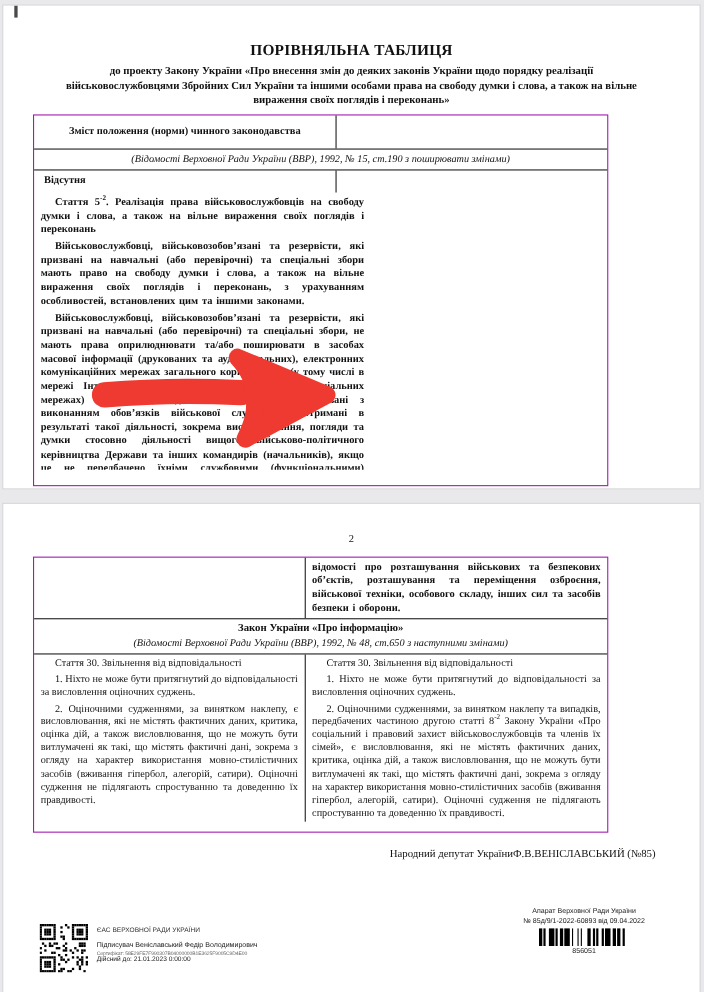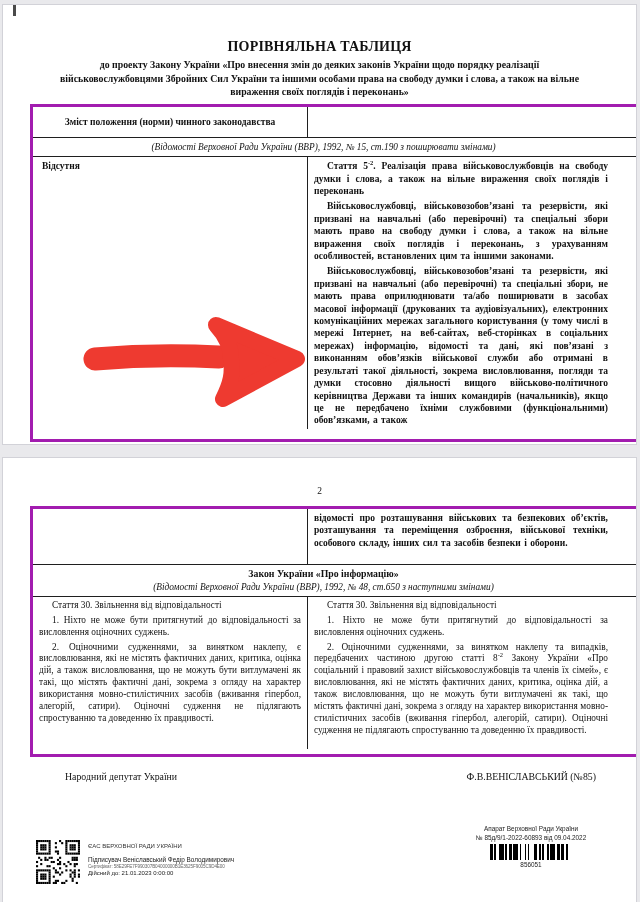--- a/index.html
+++ b/index.html
@@ -27,22 +27,22 @@
   .doc-title{
     margin-top:34px;text-align:center;font-weight:bold;font-size:14px;letter-spacing:.2px;
   }
   .doc-subtitle{
     margin:3px auto 0;width:532px;text-align:center;font-weight:bold;
     font-size:9.8px;line-height:13.6px;
   }
 
   
   .law-table{
-    position:absolute;left:27px;width:609px;
-    border:3px solid #a21caf;box-sizing:border-box;
+    position:absolute;left:27px;width:523px;
+    border:1px solid #a21caf;box-sizing:border-box;
     font-size:9.5px;line-height:12.4px;
   }
   #table-1{top:99px;height:338px;}
   #table-2{top:48px;height:251px;}
   .t-row{display:flex;box-sizing:border-box;}
   .t-row + .t-row{border-top:1px solid #1f1f1f;}
   .t-cell{box-sizing:border-box;overflow:hidden;}
   .t-cell.c-left{width:275px;border-right:1px solid #1f1f1f;padding:3px 6px;}
   .t-cell.c-right{width:306px;padding:3px 6px;}
   .t-cell.c-full{width:581px;padding:3px 8px;text-align:center;}
@@ -57,21 +57,21 @@
   .bold-just{font-weight:bold;word-spacing:1px;}
   sup.art{font-size:6.5px;vertical-align:super;line-height:0;}
   .absent{font-weight:bold;text-indent:3px;text-align:left;}
 
   
   .arrow-wrap{position:absolute;left:78px;top:306px;width:228px;height:100px;pointer-events:none;}
 
   
   .page-number{position:absolute;top:28px;left:0;width:100%;text-align:center;font-size:9.5px;}
   .sig-row{position:absolute;top:313px;left:27px;width:581px;display:flex;
-    justify-content:space-between;font-size:9.8px;}
+    justify-content:flex-end;font-size:9.8px;}
   .sig-left{margin-left:35px;}
   .sig-right{margin-right:15px;}
 
   .stamp-block{position:absolute;left:33px;top:382px;display:flex;}
   .qr{width:44px;height:44px;margin-right:8px;}
   .stamp-text{padding-top:3px;}
   .stamp-line1{font-family:"Liberation Sans", sans-serif;font-size:6px;color:#333;margin-bottom:7px;}
   .stamp-line2{font-family:"Liberation Sans", sans-serif;font-size:6.4px;color:#222;}
   .stamp-line3{font-family:"Liberation Sans", sans-serif;font-size:4.6px;color:#666;margin-top:1px;letter-spacing:-.1px;}
   .stamp-line4{font-family:"Liberation Sans", sans-serif;font-size:6px;color:#222;margin-top:1px;}
@@ -96,21 +96,21 @@
 
   <div class="law-table" id="table-1">
     <div class="t-row t-header" id="t1-header">
       <div class="t-cell c-left">Зміст положення (норми) чинного законодавства</div>
     </div>
     <div class="t-row">
       <div class="t-cell c-full">
         <div class="law-ref">(Відомості Верховної Ради України (ВВР), 1992, № 15, ст.190 з поширювати змінами)</div>
       </div>
     </div>
-    <div class="t-row" style="height:273px;">
+    <div class="t-row" style="height:273px;flex-direction:column;">
       <div class="t-cell c-left">
         <p class="para absent">Відсутня</p>
       </div>
       <div class="t-cell c-right">
         <p class="para bold-just"><span>Стаття 5</span><sup class="art">-2</sup><span>. Реалізація права військовослужбовців на свободу думки і слова, а також на вільне вираження своїх поглядів і переконань</span></p>
         <p class="para bold-just">Військовослужбовці, військовозобов’язані та резервісти, які призвані на навчальні (або перевірочні) та спеціальні збори мають право на свободу думки і слова, а також на вільне вираження своїх поглядів і переконань, з урахуванням особливостей, встановлених цим та іншими законами.</p>
         <p class="para bold-just">Військовослужбовці, військовозобов’язані та резервісти, які призвані на навчальні (або перевірочні) та спеціальні збори, не мають права оприлюднювати та/або поширювати в засобах масової інформації (друкованих та аудіовізуальних), електронних комунікаційних мережах загального користування (у тому числі в мережі Інтернет, на веб-сайтах, веб-сторінках в соціальних мережах) інформацію, відомості та дані, які пов’язані з виконанням обов’язків військової служби або отримані в результаті такої діяльності, зокрема висловлювання, погляди та думки стосовно діяльності вищого військово-політичного керівництва Держави та інших командирів (начальників), якщо це не передбачено їхніми службовими (функціональними) обов’язками, а також</p>
       </div>
     </div>
   </div>

